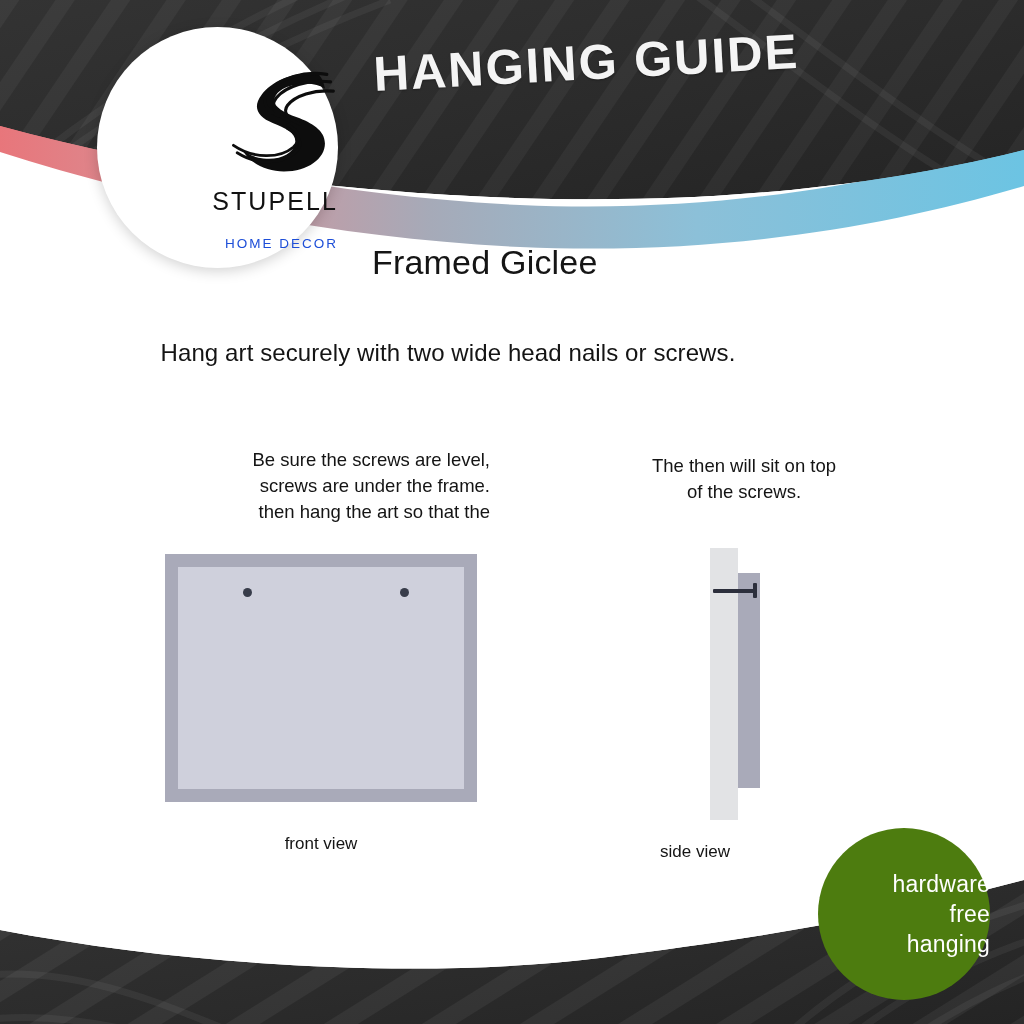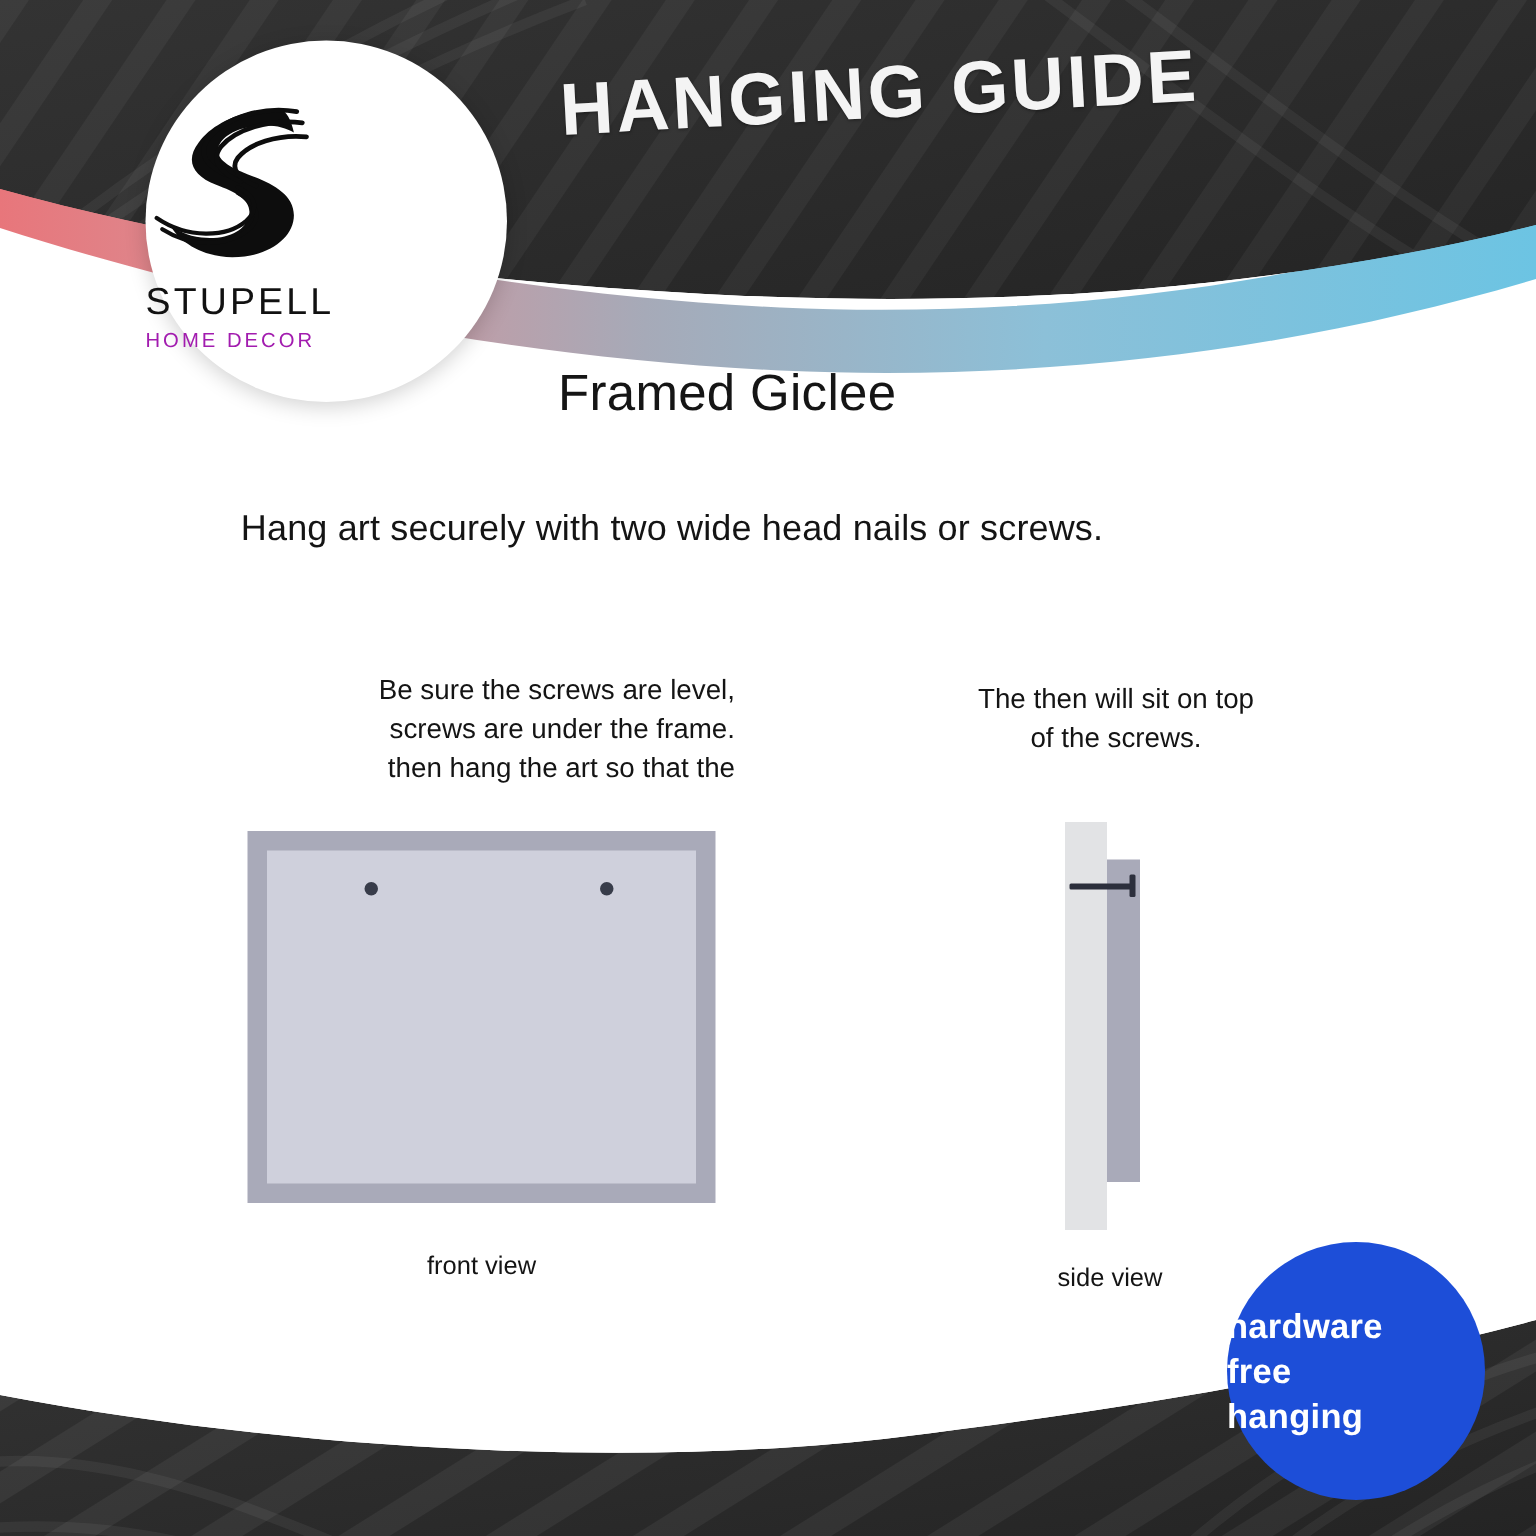--- a/index.html
+++ b/index.html
@@ -39,42 +39,42 @@
     position: absolute;
     left: 97px;
     top: 27px;
     width: 241px;
     height: 241px;
     border-radius: 50%;
     background: #ffffff;
     box-shadow: 0 3px 14px rgba(0,0,0,0.18);
     display: flex;
     flex-direction: column;
-    align-items: flex-start;
+    align-items: flex-end;
     justify-content: flex-start;
     z-index: 20;
   }
   .logo-mark {
     margin-top: 36px;
     width: 112px;
     height: 118px;
   }
   .logo-name {
     margin-top: 6px;
     font-size: 25px;
     letter-spacing: 2.1px;
     color: #111111;
     font-family: "Liberation Sans", sans-serif;
     font-weight: 400;
   }
   .logo-sub {
-    margin-top: 3px;
+    margin-top: 20px;
     font-size: 13.5px;
     letter-spacing: 2.0px;
-    color: #a21caf;
+    color: #1d4ed8;
     font-family: "Liberation Sans", sans-serif;
     font-weight: 400;
   }
 
   
   .header-title {
     position: absolute;
     left: 372px;
     top: 46px;
     font-size: 49px;
@@ -213,40 +213,38 @@
     height: 15px;
     background: #2c2f3c;
     border-radius: 1px;
   }
 
   .view-label-side {
     position: absolute;
     left: 660px;
     top: 842px;
     width: 160px;
-    text-align: center;
     font-size: 17px;
     color: #141414;
   }
 
   
   .hw-badge {
     position: absolute;
     left: 818px;
     top: 828px;
     width: 172px;
     height: 172px;
     border-radius: 50%;
-    background: #1d4ed8;
+    background: #4d7c0f;
     display: flex;
     flex-direction: column;
-    align-items: flex-start;
+    align-items: flex-end;
     justify-content: center;
     z-index: 25;
-    font-weight: bold;
   }
   .hw-badge span {
     display: block;
     color: #ffffff;
     font-size: 23px;
     line-height: 30px;
     text-align: center;
     letter-spacing: 0.2px;
   }
 </style>

